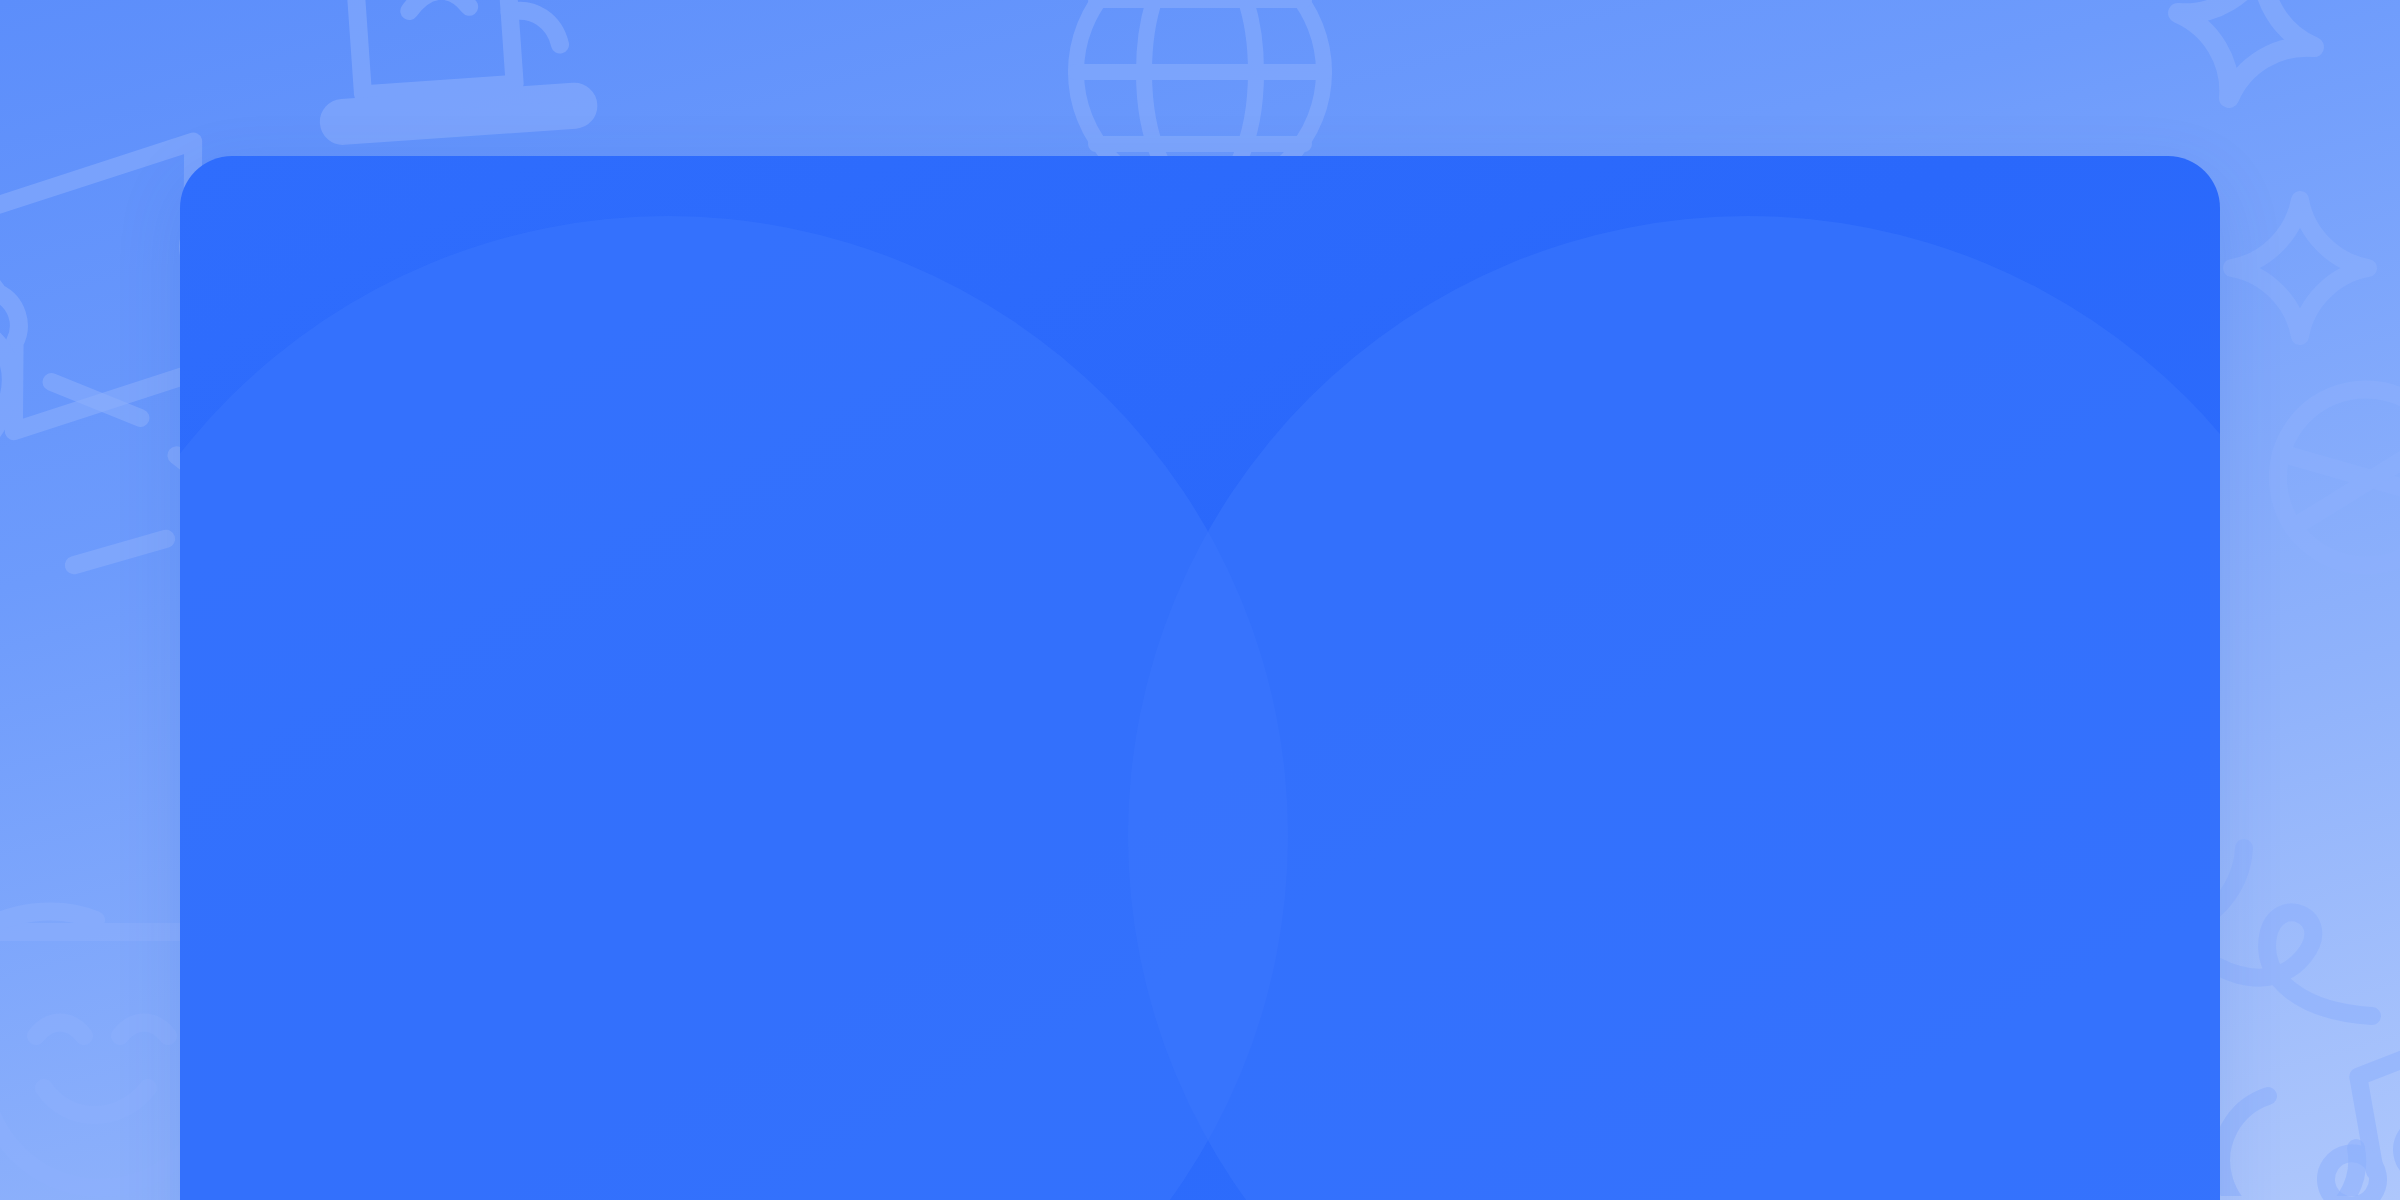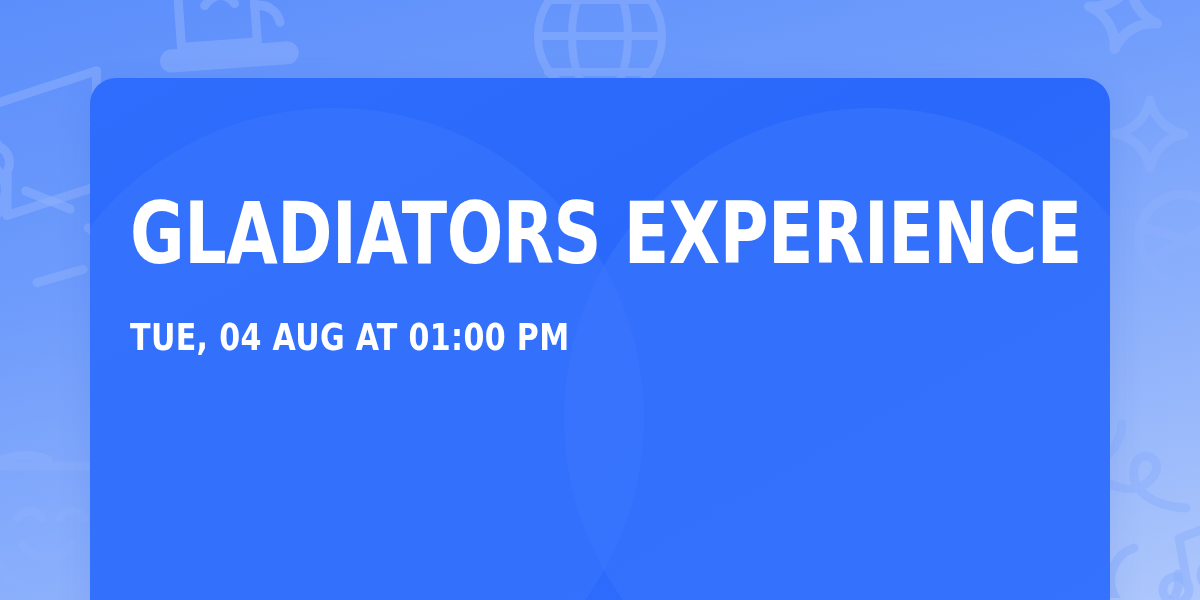--- a/index.html
+++ b/index.html
@@ -201,19 +201,15 @@
         <circle cx="62" cy="58" r="13"></circle>
       </svg>
     </span>
 
   </div>
 
   <div class="card">
     <div class="card-blob blob-left"></div>
     <div class="card-blob blob-right"></div>
 
-    <div class="card-content">
-      <h1 class="event-title">GLADIATORS EXPERIENCE</h1>
-      <p class="event-datetime">TUE, 04 AUG AT 01:00 PM</p>
-    </div>
   </div>
 
 </div>
 
 </body></html>

